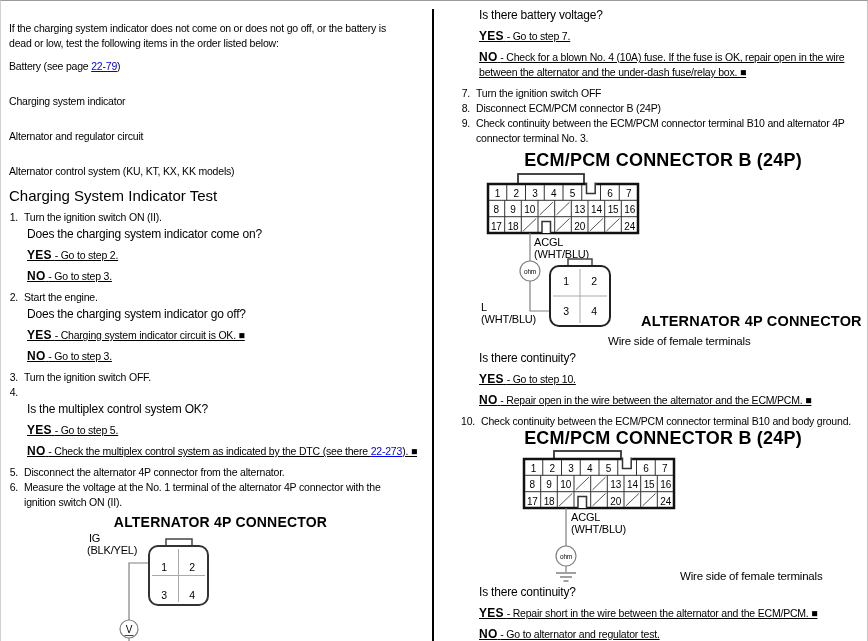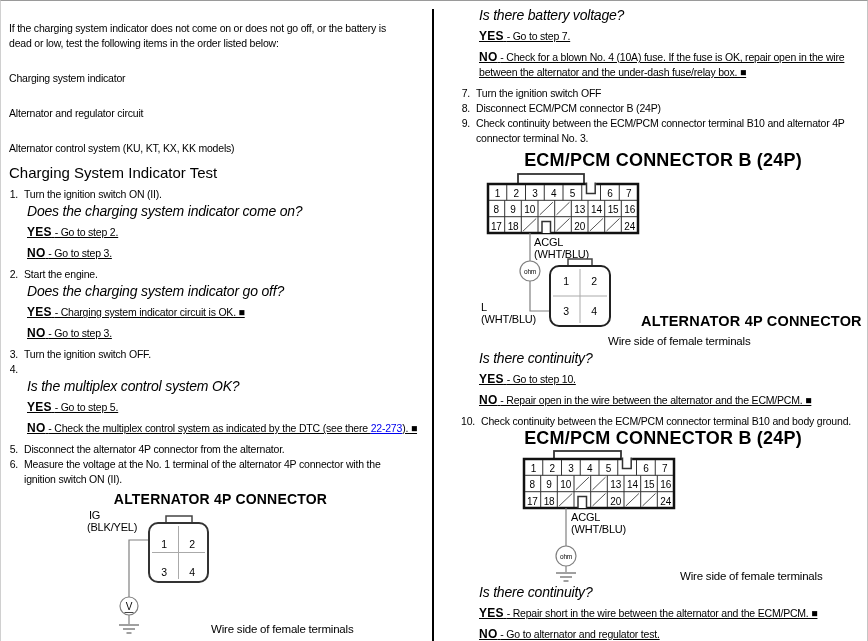--- a/index.html
+++ b/index.html
@@ -15,41 +15,44 @@
   .col-right{left:444px;width:420px;padding:6px 0 0 16px;box-sizing:border-box;}
   .line{white-space:nowrap;}
   .item{margin-top:20px;white-space:nowrap;}
   .item-first{margin-top:8px;}
   .h-main{font-weight:normal;font-size:15px;line-height:18px;letter-spacing:0;margin:8px 0 5px 0;}
   .h-conn{font-weight:bold;font-size:18px;line-height:17px;letter-spacing:0.2px;text-align:center;margin-top:6px;}
   .h-alt{font-weight:bold;font-size:14px;line-height:16px;letter-spacing:0.2px;text-align:center;margin-top:4px;}
   .step{display:flex;margin:0;}
   .num{min-width:9px;text-align:right;flex:none;}
   .stxt{margin-left:6px;}
-  .q{font-style:italic;font-size:14px;line-height:16px;margin:1px 0 4px 18px;white-space:nowrap;}
+  .q{font-size:12px;line-height:16px;margin:1px 0 4px 18px;white-space:nowrap;}
   .ans{margin:6px 0 6px 18px;text-decoration:underline;}
   .yn{font-weight:bold;font-size:12px;letter-spacing:0.3px;}
   .lnk{color:#0000EE;text-decoration:underline;cursor:pointer;}
   svg{display:block;}
   svg text{font-family:"Liberation Sans",sans-serif;fill:#000;}
   .svg-left{margin-left:-8px;}
   .svg-right{margin-left:-16px;}
 </style>
 </head>
 <body>
 
 <div class="page">
   <div class="divider"></div>
 
   <div class="col col-left">
     <div>
       <div class="line">If the charging system indicator does not come on or does not go off, or the battery is</div>
       <div class="line">dead or low, test the following items in the order listed below:</div>
     </div>
 
+    <div class="item item-first">
+      <span>Battery (see page </span><a class="lnk">22-79</a><span>)</span>
+    </div>
     <div class="item">Charging system indicator</div>
     <div class="item">Alternator and regulator circuit</div>
     <div class="item">Alternator control system (KU, KT, KX, KK models)</div>
 
     <div class="h-main">Charging System Indicator Test</div>
 
     <div class="step">
       <span class="num">1.</span>
       <div class="stxt">Turn the ignition switch ON (II).</div>
     </div>

